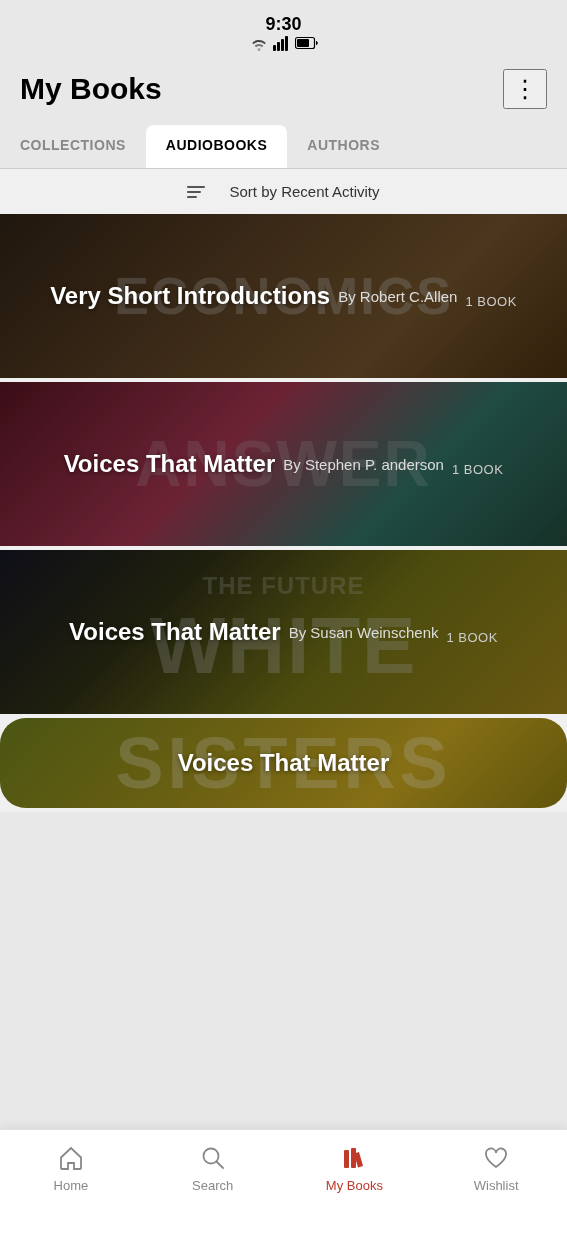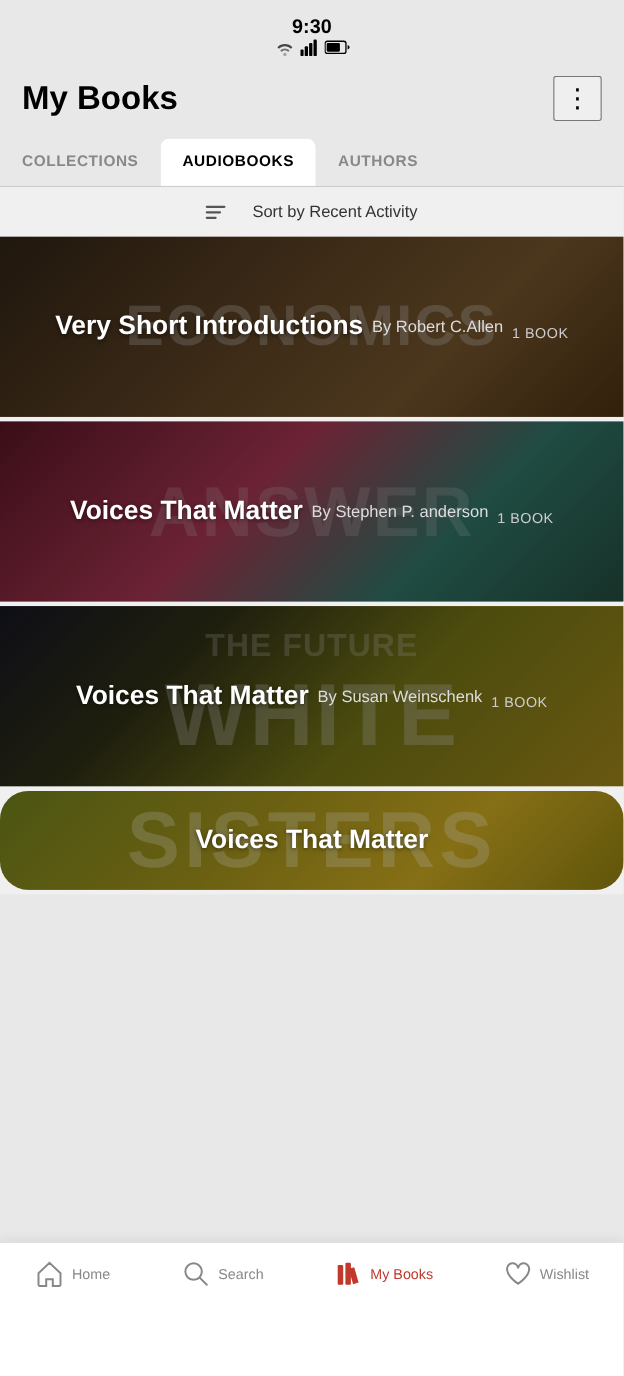--- a/index.html
+++ b/index.html
@@ -214,21 +214,21 @@
     .bg-text-content {
       font-size: 52px;
       font-weight: 900;
       color: rgba(255,255,255,0.3);
       text-transform: uppercase;
       letter-spacing: 2px;
       white-space: nowrap;
     }
 
     .bg-text-content-sm {
-      font-size: 29px;
+      font-size: 24px;
       font-weight: 900;
       color: rgba(255,255,255,0.25);
       letter-spacing: 1px;
       text-align: center;
     }
 
     
     .bottom-nav {
       position: absolute;
       bottom: 0;
@@ -239,20 +239,21 @@
       display: flex;
       align-items: flex-start;
       justify-content: space-around;
       padding-top: 14px;
       border-top: 1px solid #e0e0e0;
       box-shadow: 0 -2px 10px rgba(0,0,0,0.08);
     }
 
     .nav-item {
       display: flex;
+      flex-direction: column;
       align-items: center;
       gap: 6px;
       cursor: pointer;
       min-width: 70px;
     }
 
     .nav-icon {
       width: 28px;
       height: 28px;
       display: flex;

